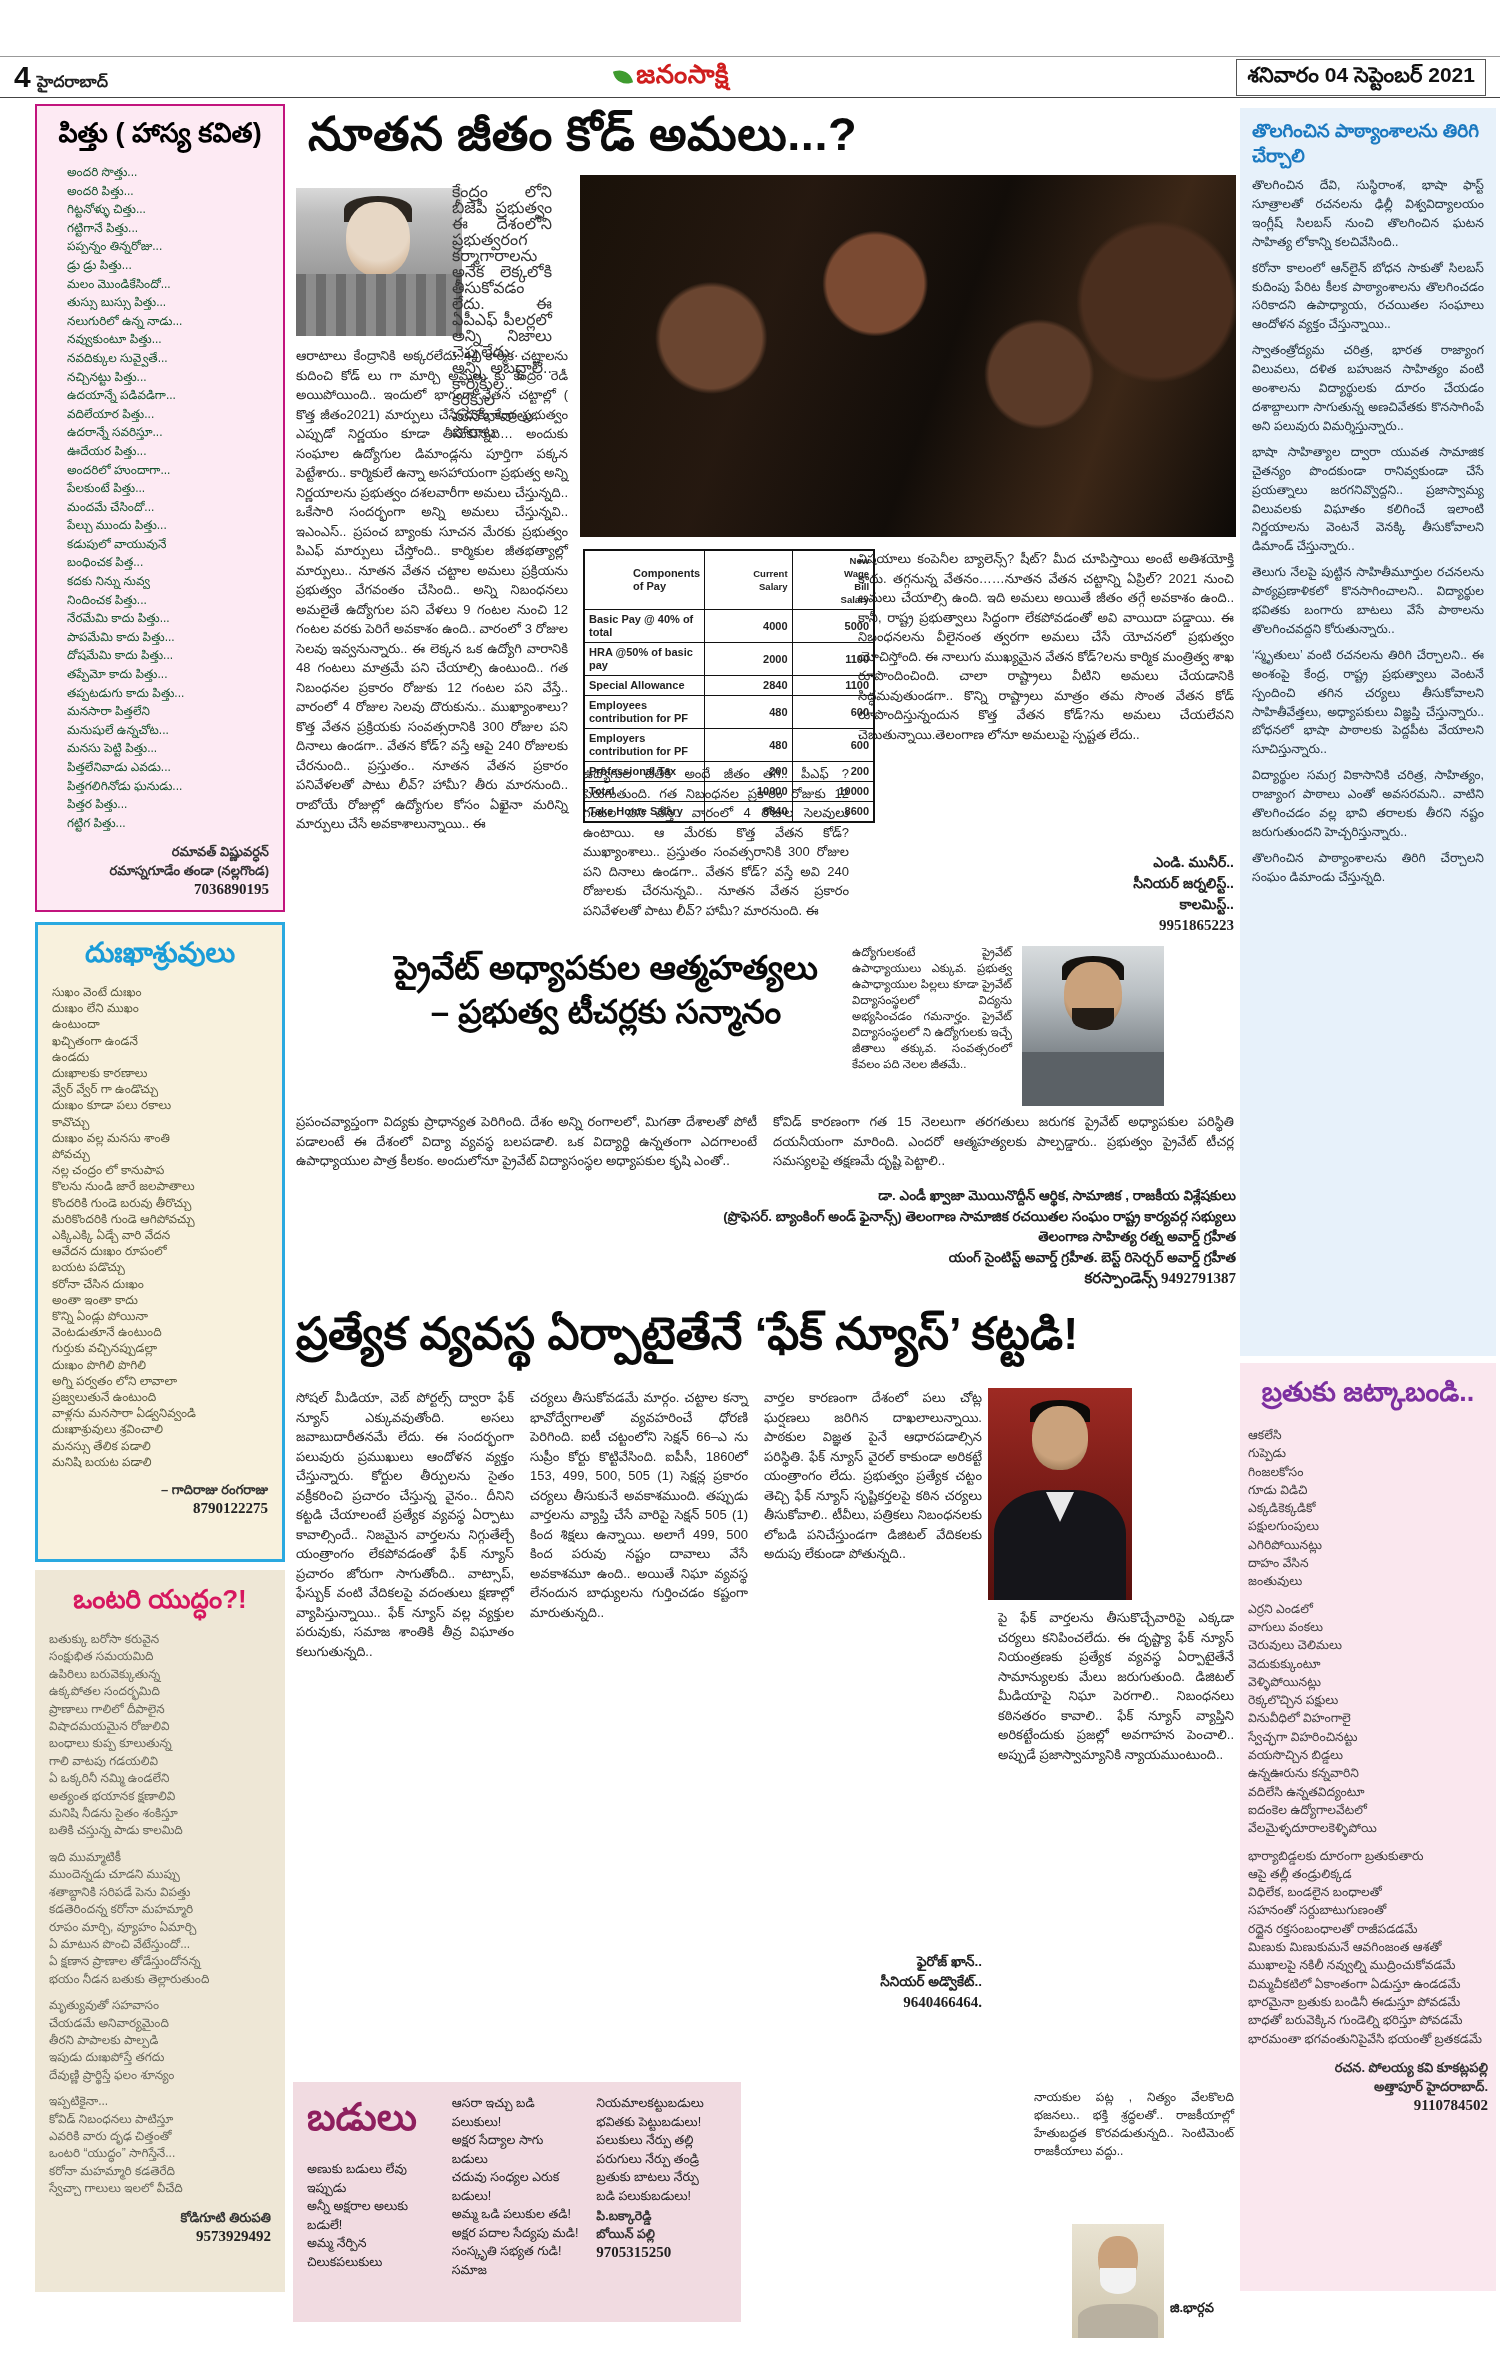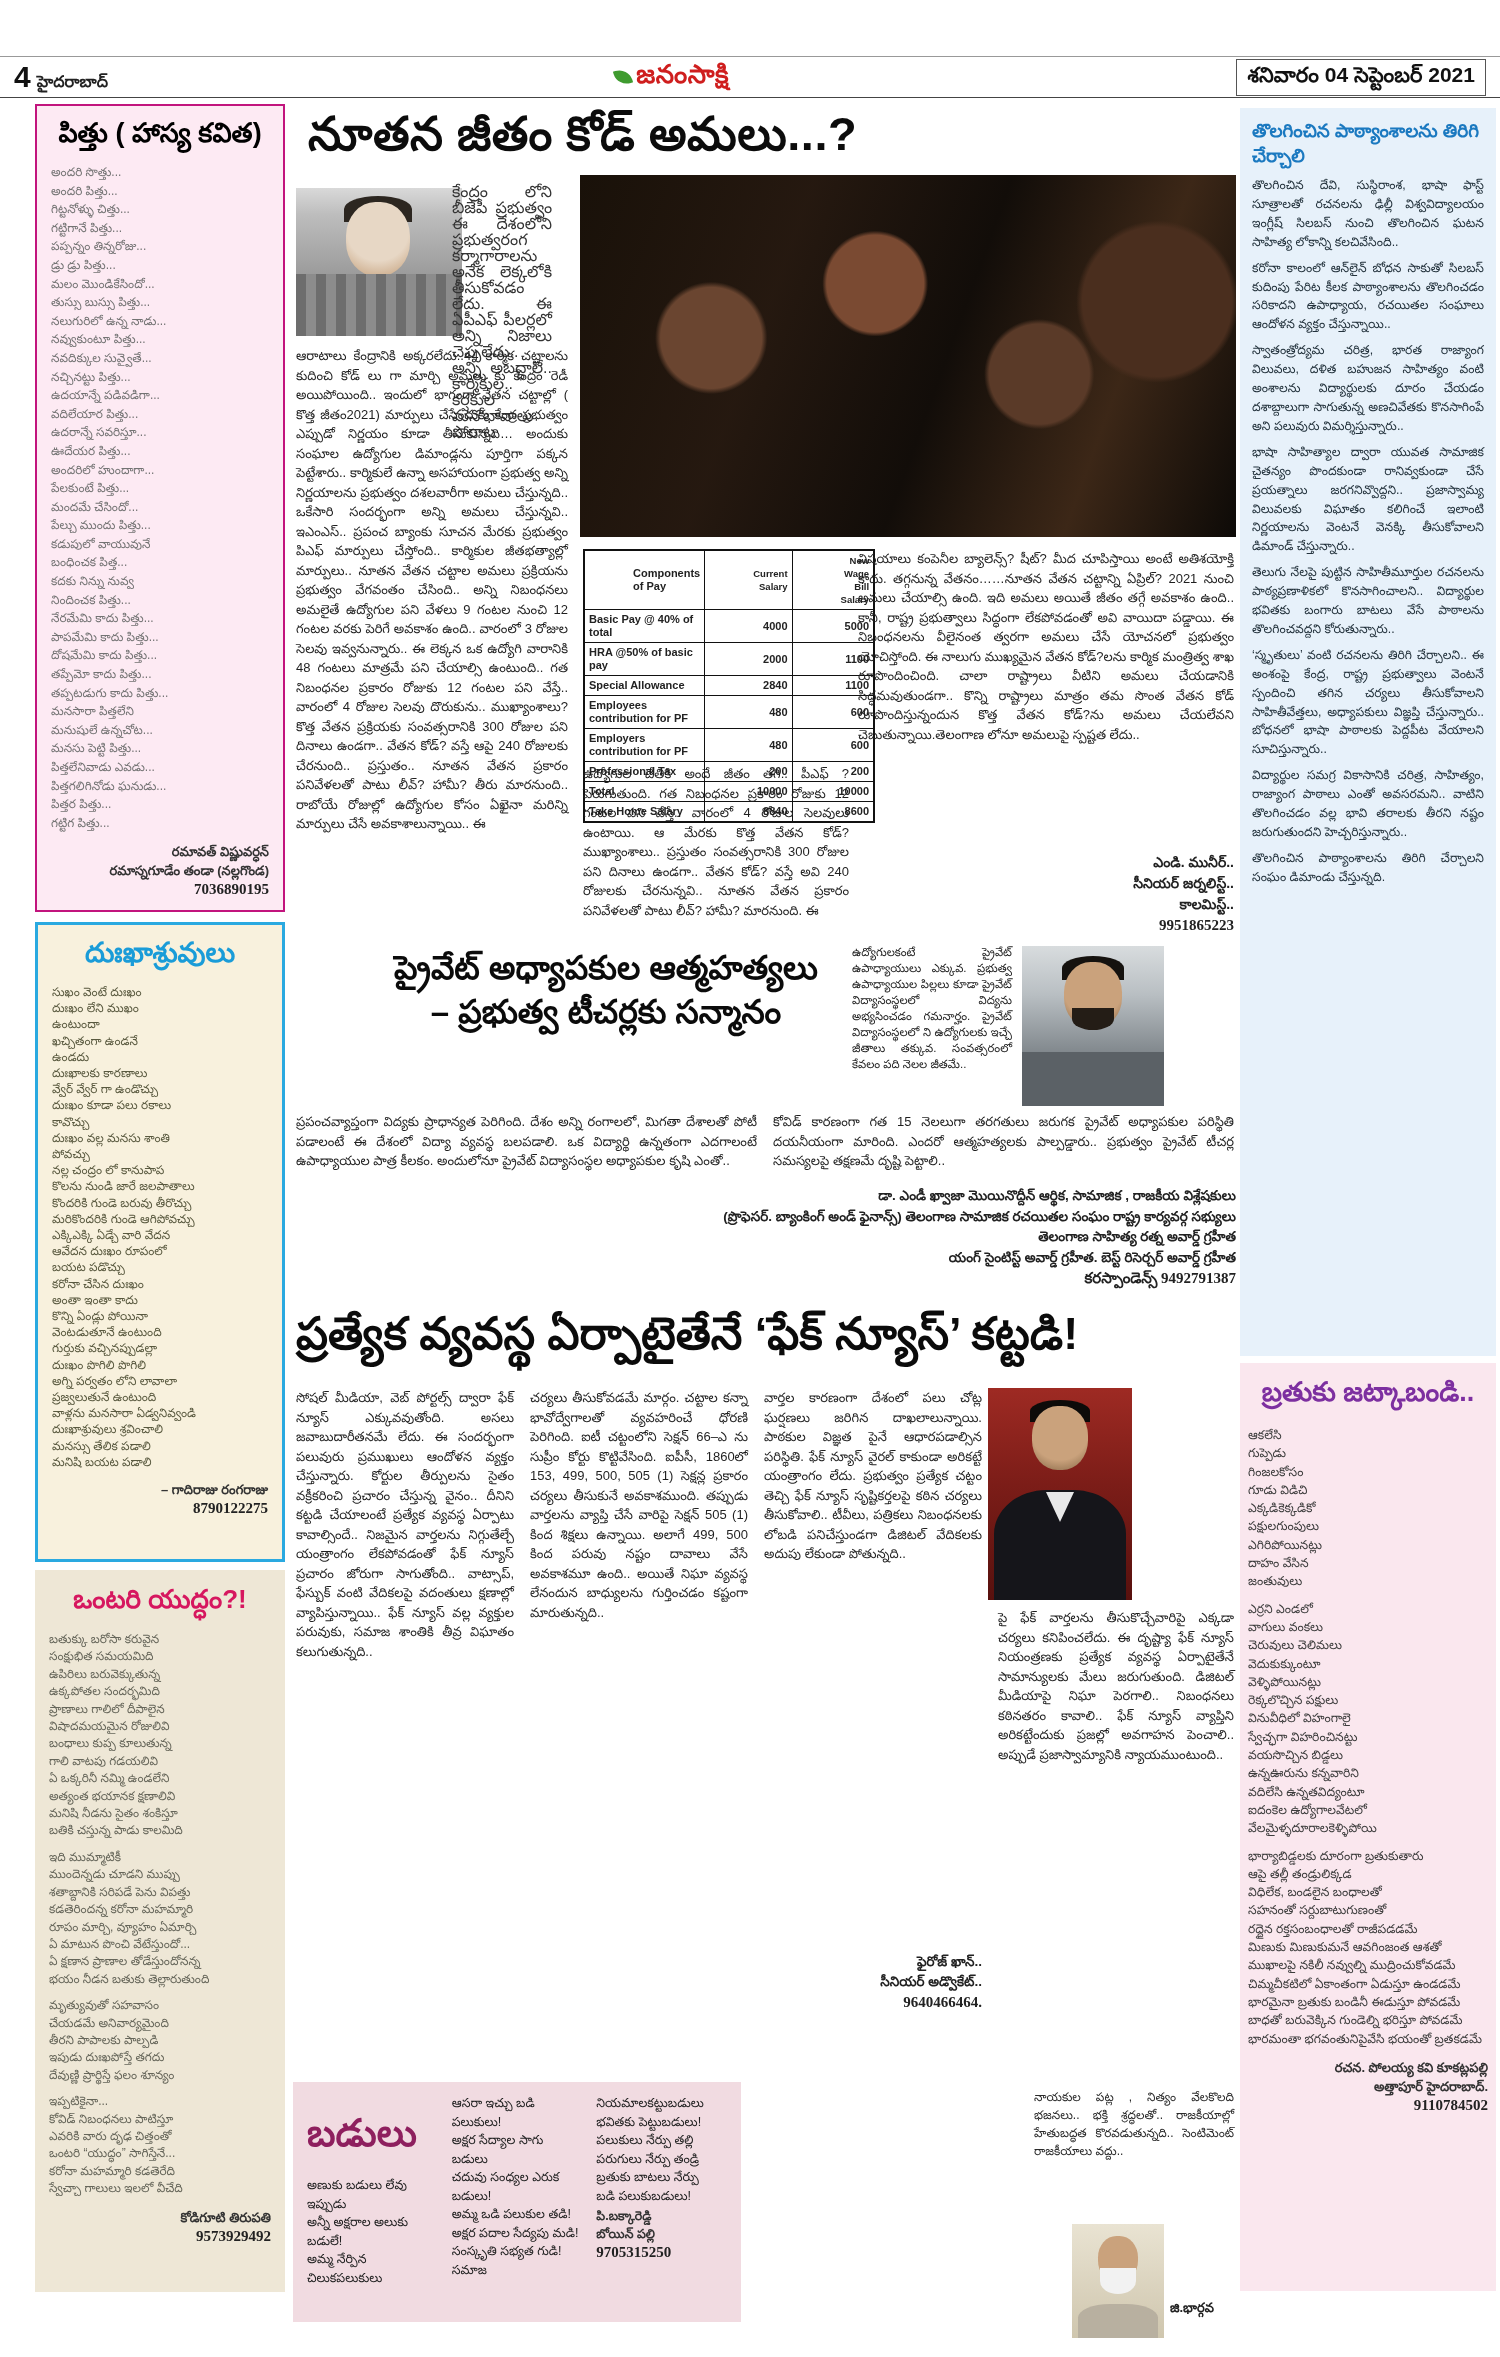--- a/index.html
+++ b/index.html
@@ -15,21 +15,21 @@
   #hdr .left{display:flex;align-items:baseline;}
   .masthead{display:flex;align-items:center;gap:5px;}
   .masthead .t{font-size:26px;font-weight:bold;color:#cf1e1e;letter-spacing:.5px;}
   .leaf{width:16px;height:16px;background:#3f9b2f;border-radius:0 85% 0 85%;transform:rotate(-18deg);display:inline-block;}
   .datebox{border:1px solid #555;padding:3px 10px;font-size:21px;font-weight:bold;color:#111;}
 
   
   .pbox{padding:10px 14px;}
   #pitthu{top:104px;left:35px;width:250px;height:808px;background:#fdeaf3;border:2px solid #c2147d;}
   #pitthu .ttl{font-size:27px;font-weight:bold;color:#000000;text-align:center;margin:2px 0 8px;}
-  #pitthu .line{font-size:12px;line-height:18.6px;color:#737373;}
+  #pitthu .line{font-size:12px;line-height:18.6px;color:#14532d;margin-left:16px;}
   #dukkha{top:922px;left:35px;width:250px;height:640px;background:#f8f1dd;border:3px solid #2aa9e0;}
   #dukkha .ttl{font-size:28px;font-weight:bold;color:#1a9cd8;text-align:center;margin:2px 0 8px;}
   #dukkha .line{font-size:12px;line-height:16.2px;color:#59593f;}
   #ontari{top:1570px;left:35px;width:250px;height:722px;background:#eee7d6;}
   #ontari .ttl{font-size:26px;font-weight:bold;color:#d6175f;text-align:center;margin:4px 0 10px;}
   #ontari .line{font-size:12px;line-height:17.4px;color:#66665a;}
   .sig{margin-top:10px;text-align:right;font-weight:bold;color:#333;font-size:13px;line-height:19px;}
   .phone{font-family:"Liberation Serif","DejaVu Serif",serif;font-weight:bold;font-size:15px;color:#222;}
   .gap{height:9px;}
 
@@ -90,21 +90,21 @@
   #a3-photo .collar{position:absolute;left:58px;bottom:78px;width:28px;height:30px;background:#e8e8e8;clip-path:polygon(50% 100%,0 0,100% 0);}
   .a3col{position:absolute;width:218px;font-size:13px;line-height:19.5px;text-align:justify;color:#1f1f1f;}
   #a3-c1{top:1388px;left:296px;height:668px;}
   #a3-c2{top:1388px;left:530px;height:668px;}
   #a3-c3{top:1388px;left:764px;height:560px;}
   #a3-byline{top:1952px;left:764px;width:218px;text-align:right;font-weight:bold;font-size:13.5px;line-height:20px;}
   #a3-c4{top:1608px;left:998px;width:236px;height:448px;}
 
   
   #badulu{top:2082px;left:293px;width:448px;height:240px;background:#f1dbe1;padding:12px 14px;display:flex;gap:14px;}
-  #badulu .ttl{font-size:38px;font-weight:bold;color:#8e1f5e;margin:18px 0 12px;}
+  #badulu .ttl{font-size:38px;font-weight:bold;color:#8e1f5e;margin:2px 0 12px;}
   #badulu .line{font-size:12.5px;line-height:18.5px;color:#222;}
   #badulu .bc{flex:1;}
   #badulu .sig{text-align:left;margin-top:2px;font-size:12.5px;line-height:18px;}
   .qcol{position:absolute;font-size:12px;line-height:18px;text-align:justify;color:#2a2a2a;}
   #q1{top:2088px;left:760px;width:250px;height:256px;}
   #q2{top:2088px;left:1034px;width:200px;height:128px;}
   #bhargava{top:2224px;left:1072px;width:92px;height:114px;background:linear-gradient(180deg,#e9e3d2 0%,#cfc6ae 100%);}
   #bhargava .head{position:absolute;left:26px;top:12px;width:40px;height:46px;border-radius:46%;background:#caa27c;}
   #bhargava .beard{position:absolute;left:28px;top:44px;width:36px;height:26px;border-radius:0 0 50% 50%;background:#f2f2f2;}
   #bhargava .shirt{position:absolute;left:6px;bottom:0;width:80px;height:34px;border-radius:40% 40% 0 0;background:#b8b0a0;}

